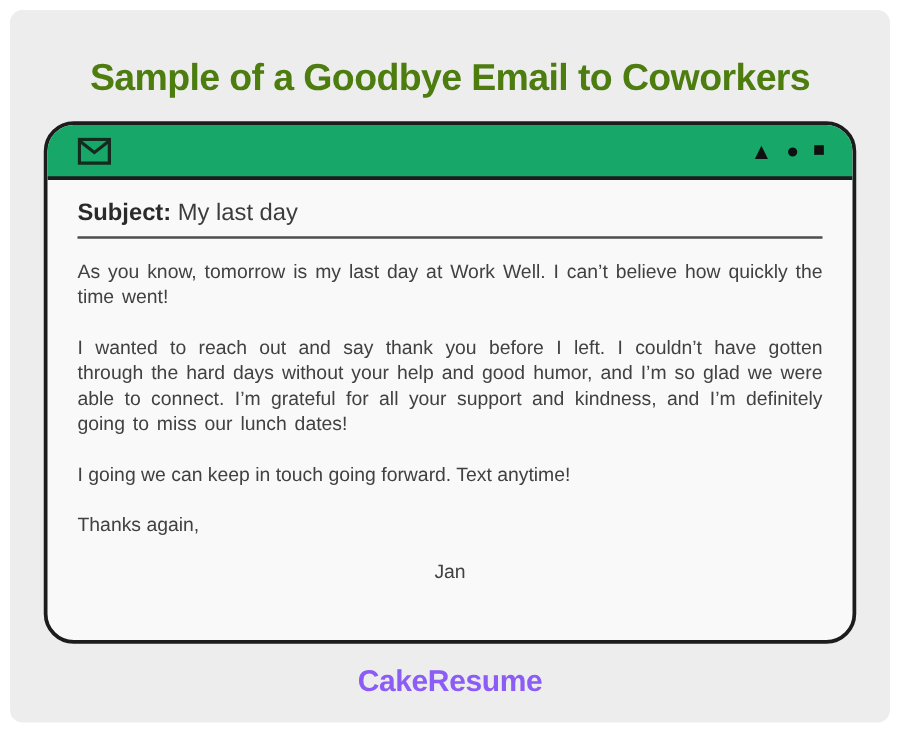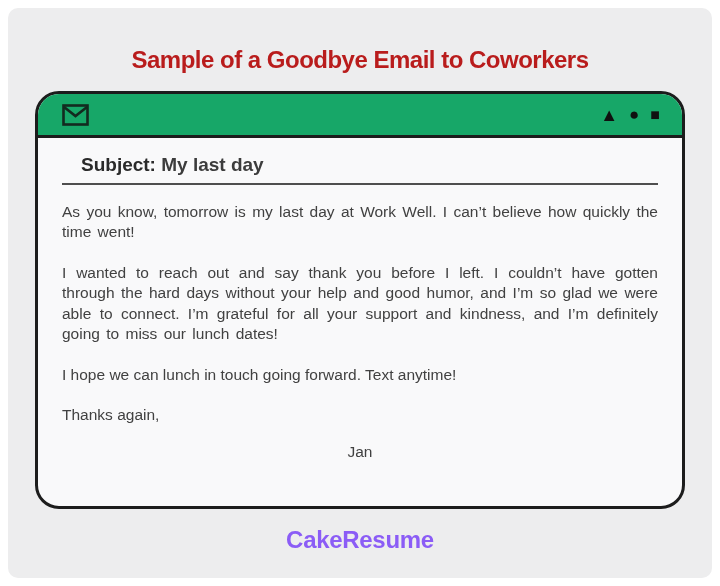--- a/index.html
+++ b/index.html
@@ -10,24 +10,24 @@
     position: absolute;
     inset: 8px;
     background: #ededee;
     border-radius: 10px;
     overflow: hidden;
   }
 
   .page-title {
     margin-top: 38px;
     text-align: center;
-    font-size: 24px;
+    font-size: 30px;
     font-weight: 700;
     letter-spacing: -0.5px;
-    color: #b91c1c;
+    color: #4d7c0f;
   }
 
   .email-window {
     width: 650px;
     margin: 17px auto 0 auto;
     background: #f9f9fa;
     border: 3px solid #1c1c1c;
     border-radius: 24px;
     overflow: hidden;
     min-height: 418px;
@@ -66,22 +66,22 @@
     color: #414141;
   }
 
   .subject-row {
     font-size: 19px;
     color: #2a2a2a;
     padding: 4px 0 7px 0;
     border-bottom: 2px solid #4e4e4e;
     margin-bottom: 17px;
   }
-  .subject-label { font-weight: 700; margin-left: 19px; }
-  .subject-value { font-weight: 700; color: #3c3c3c; }
+  .subject-label { font-weight: 700; }
+  .subject-value { font-weight: 400; color: #3c3c3c; }
 
   .letter {
     font-size: 15.5px;
     line-height: 1.32;
     color: #414141;
   }
   .letter p { margin-bottom: 20px; }
   .letter p.justified { text-align: justify; word-spacing: 2px; }
   .letter p.closing { margin-bottom: 16px; }
   .letter p.signature { margin-bottom: 0; text-align: center; }
@@ -123,21 +123,21 @@
     <div class="email-body">
 
       <div class="subject-row">
         <span class="subject-label">Subject:</span>
         <span class="subject-value">My last day</span>
       </div>
 
       <div class="letter">
         <p class="justified">As you know, tomorrow is my last day at Work Well. I can’t believe how quickly the time went!</p>
         <p class="justified">I wanted to reach out and say thank you before I left. I couldn’t have gotten through the hard days without your help and good humor, and I’m so glad we were able to connect. I’m grateful for all your support and kindness, and I’m definitely going to miss our lunch dates!</p>
-        <p>I hope we can lunch in touch going forward. Text anytime!</p>
+        <p>I going we can keep in touch going forward. Text anytime!</p>
         <p class="closing">Thanks again,</p>
         <p class="signature">Jan</p>
       </div>
 
     </div>
   </div>
 
   <div class="footer">
     <span class="brand">CakeResume</span>
   </div>

